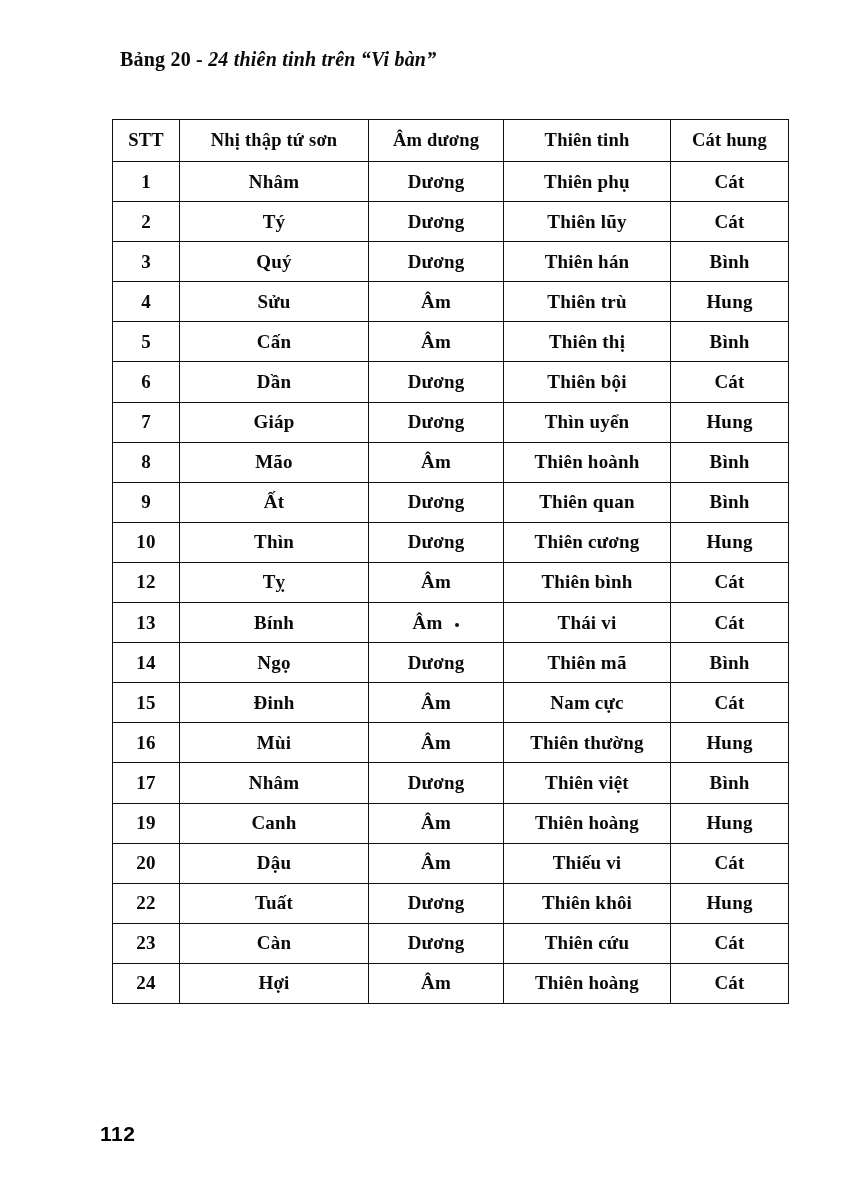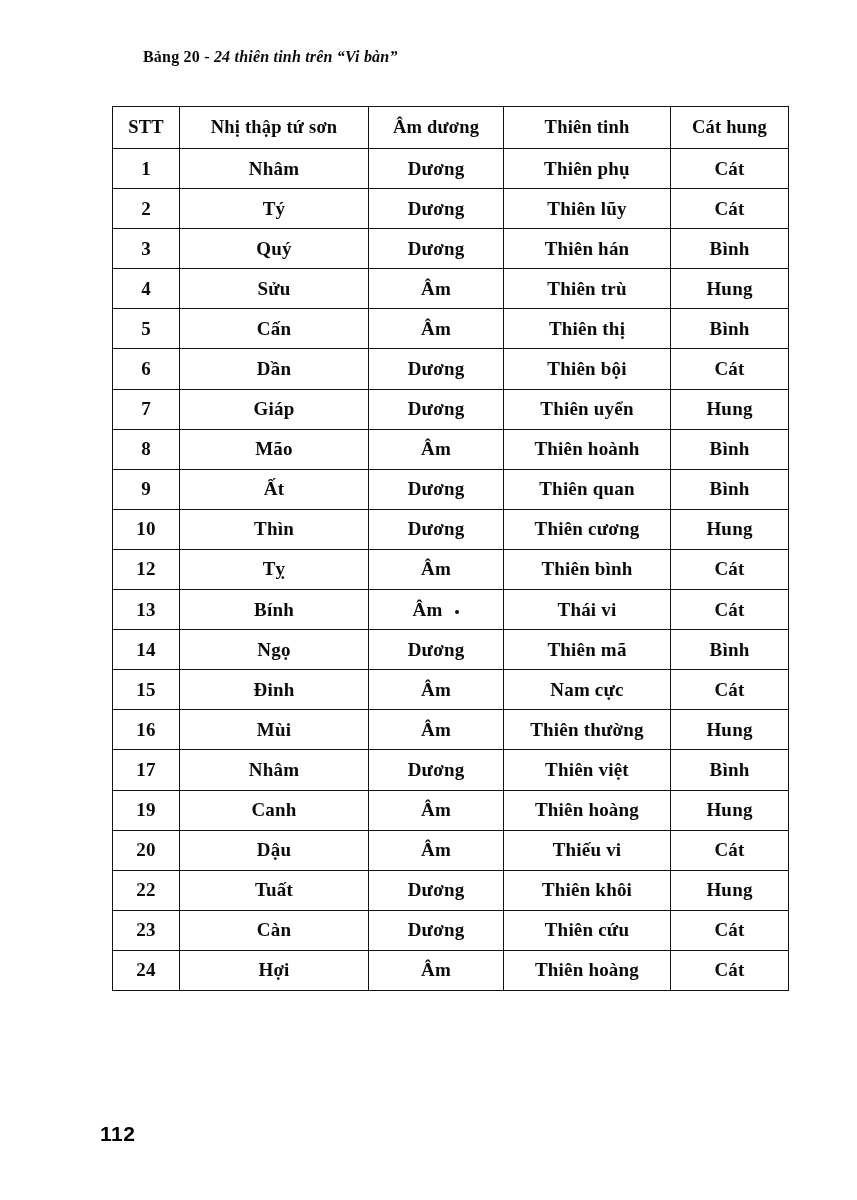--- a/index.html
+++ b/index.html
@@ -19,42 +19,42 @@
   .page {
     position: absolute;
     left: 0; top: 0;
     width: 857px;
     height: 1200px;
   }
 
   
   .caption {
     position: absolute;
-    left: 143px;
+    left: 120px;
     top: 48px;
-    font-size: 16px;
+    font-size: 20px;
     letter-spacing: 0.2px;
     white-space: nowrap;
   }
   .caption .cap-lead {
     font-family: "Liberation Serif", serif;
     font-weight: 700;
     font-style: normal;
   }
   .caption .cap-rest {
     font-family: "Liberation Serif", serif;
     font-weight: 700;
     font-style: italic;
   }
 
   
   .tbl-wrap {
     position: absolute;
     left: 100px;
-    top: 106px;
+    top: 119px;
     width: 676px;
     padding-left: 12px;
   }
   table.stars {
     border-collapse: collapse;
     width: 676px;
     table-layout: fixed;
     background: #fff;
   }
   table.stars td, table.stars th {
@@ -169,21 +169,21 @@
             <td class="cell-num">6</td>
             <td>Dần</td>
             <td>Dương</td>
             <td>Thiên bội</td>
             <td>Cát</td>
           </tr>
           <tr>
             <td class="cell-num">7</td>
             <td>Giáp</td>
             <td>Dương</td>
-            <td>Thiên uyển</td>
+            <td>Thìn uyển</td>
             <td>Hung</td>
           </tr>
           <tr>
             <td class="cell-num">8</td>
             <td>Mão</td>
             <td>Âm</td>
             <td>Thiên hoành</td>
             <td>Bình</td>
           </tr>
           <tr>

